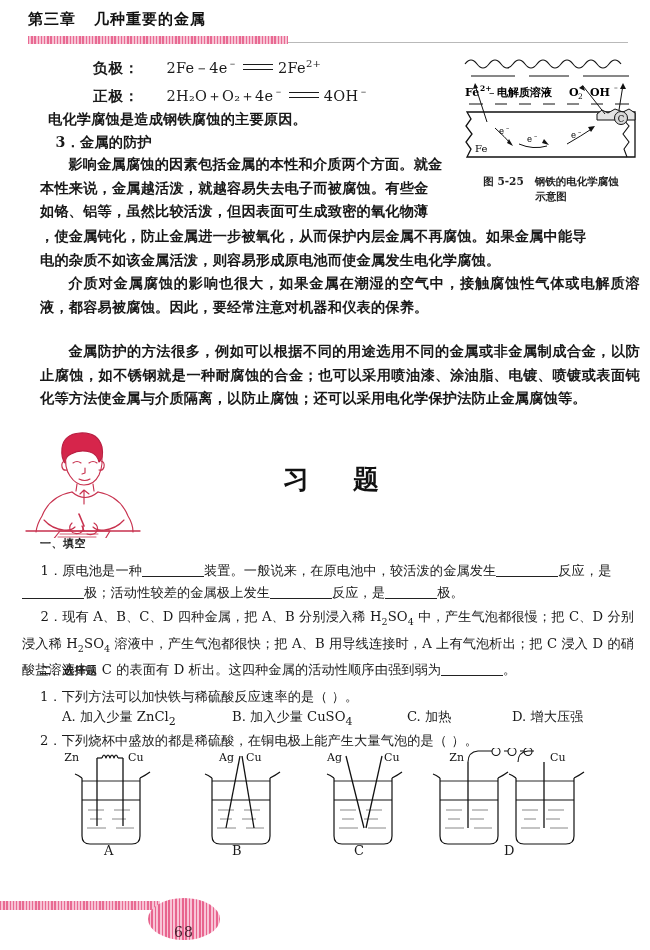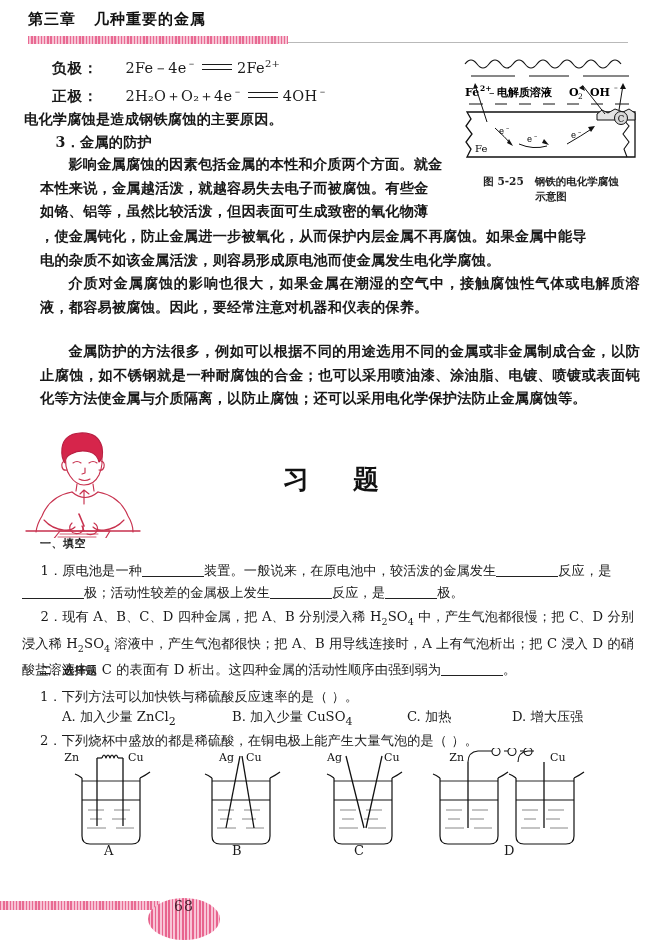--- a/index.html
+++ b/index.html
@@ -55,20 +55,21 @@
   
   .eq {
     position: absolute;
     font-size: 14.5px;
     white-space: nowrap;
   }
   .eq .lbl {
     font-family: Liberation Serif, serif;
     font-weight: bold;
     letter-spacing: 1px;
+    margin-left: 41px;
   }
   .eq .formula { margin-left: 22px; letter-spacing: .3px; }
   .eq sup { font-size: 10px; }
   .arrow2 {
     display: inline-block;
     width: 30px;
     height: 4px;
     border-top: 1.4px solid #1a1a1a;
     border-bottom: 1.4px solid #1a1a1a;
     margin: 0 5px 3px 5px;
@@ -193,21 +194,21 @@
     left: 148px;
     top: 898px;
     width: 72px;
     height: 42px;
     border-radius: 50%;
     background-image: repeating-linear-gradient(
       to right,
       #e8648e 0px, #e8648e 1.6px,
       #f8c4d6 1.6px, #f8c4d6 3.4px);
     display: flex;
-    align-items: flex-start;
+    align-items: flex-end;
     justify-content: center;
   }
   .page-ellipse .num {
     font-family: "DejaVu Serif", serif;
     font-size: 14px;
     color: #4a2030;
     letter-spacing: 1px;
   }
 </style>
 </head>
@@ -226,21 +227,21 @@
     <span>2Fe－4e</span><sup>－</sup><span class="arrow2"></span><span>2Fe</span><sup>2+</sup>
   </span>
 </div>
 
 <div class="eq" style="left:52px; top:85px;">
   <span class="lbl">正极：</span><span class="formula">
     <span>2H₂O＋O₂＋4e</span><sup>－</sup><span class="arrow2"></span><span>4OH</span><sup>－</sup>
   </span>
 </div>
 
-<div class="para" style="left:24px; top:108px; width:400px;">电化学腐蚀是造成钢铁腐蚀的主要原因。</div>
+<div class="para" style="left:48px; top:108px; width:400px;">电化学腐蚀是造成钢铁腐蚀的主要原因。</div>
 
 <div class="para" style="left:40px; top:131px; width:400px;">
   <span style="display:inline-block; padding-left:1.1em;">3．金属的防护</span>
 </div>
 
 <div class="para indent" style="left:40px; top:153px; width:404px;">
   影响金属腐蚀的因素包括金属的本性和介质两个方面。就金<br>
   <span style="display:block; text-indent:0;">本性来说，金属越活泼，就越容易失去电子而被腐蚀。有些金</span>
   <span style="display:block; text-indent:0;">如铬、铝等，虽然比较活泼，但因表面可生成致密的氧化物薄</span>
 </div>

